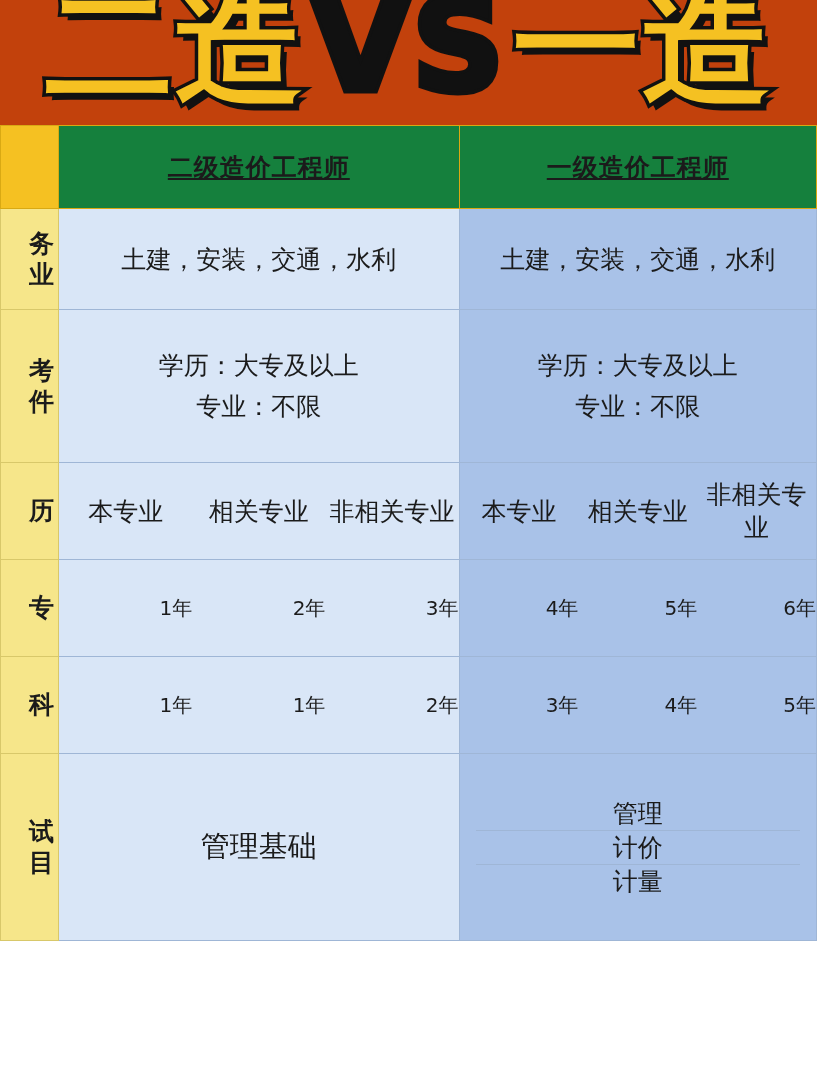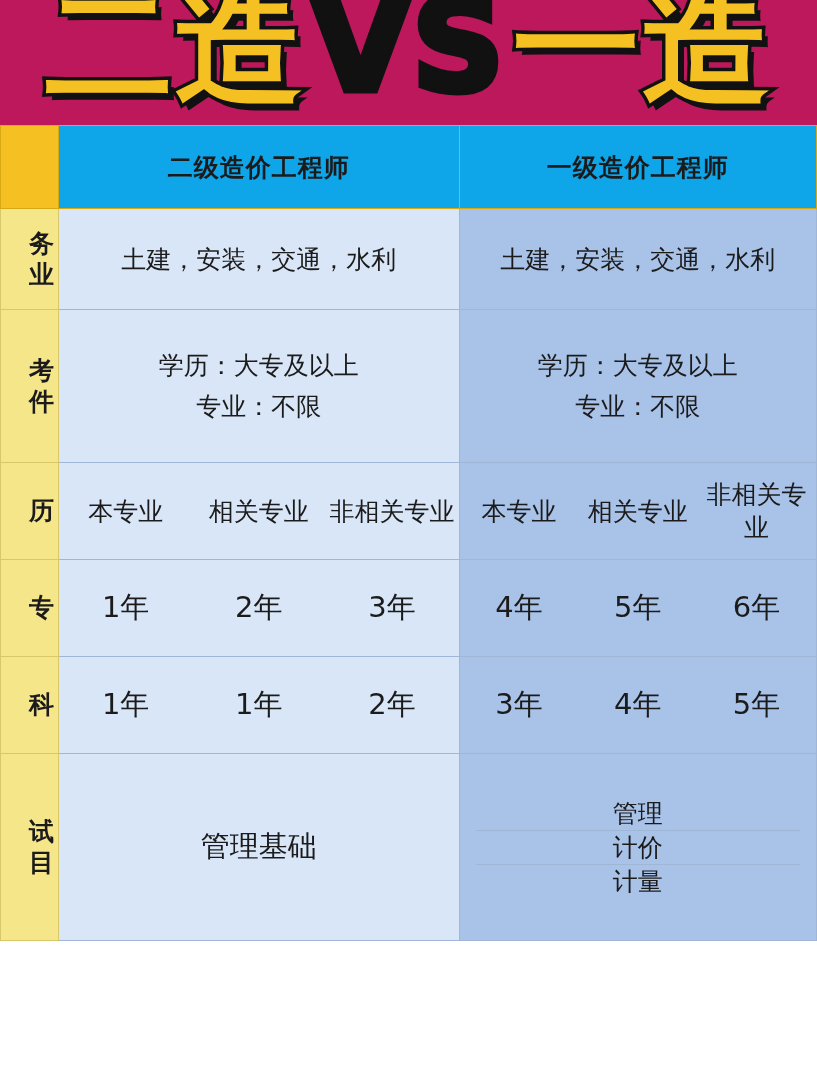--- a/index.html
+++ b/index.html
@@ -11,21 +11,21 @@
     width: 817px;
     height: 1080px;
     overflow: hidden;
     font-family: "Liberation Sans", sans-serif;
   }
 
   
   .title-banner {
     position: relative;
     height: 125px;
-    background: #be185d;
+    background: #c2410c;
     overflow: hidden;
   }
   .title-inner {
     position: absolute;
     top: -28px;
     left: 0;
     width: 817px;
     text-align: center;
     white-space: nowrap;
   }
@@ -83,27 +83,28 @@
     padding: 0 2px !important;
   }
   .label-cell .lbl {
     display: block;
     white-space: nowrap;
     text-align: right;
     padding-right: 2px;
   }
 
   .head-cell {
-    background: #0ea5e9;
+    background: #15803d;
     font-weight: bold;
     font-size: 31px;
     color: #111111;
     height: 82px;
     border-color: #d9a913 !important;
     letter-spacing: 1px;
+    text-decoration: underline;
   }
   .head-corner {
     background: #f5c122;
     border-color: #d9a913 !important;
   }
 
   .two-cell { background: #d9e6f7; }
   .one-cell { background: #a9c2e8; }
 
   .row-tall td { height: 100px; }
@@ -116,21 +117,21 @@
   .triple {
     display: flex;
     width: 100%;
     height: 100%;
     align-items: center;
   }
   .triple > span {
     flex: 1 1 33.33%;
     text-align: center;
   }
-  .triple.tight > span { font-size: 29px; }
+  .triple.tight > span { font-size: 20px; text-align: right; }
   .triple.majors > span {
     font-size: 25px;
     letter-spacing: 0px;
   }
 
   .subject-stack {
     display: flex;
     flex-direction: column;
     height: 100%;
   }

